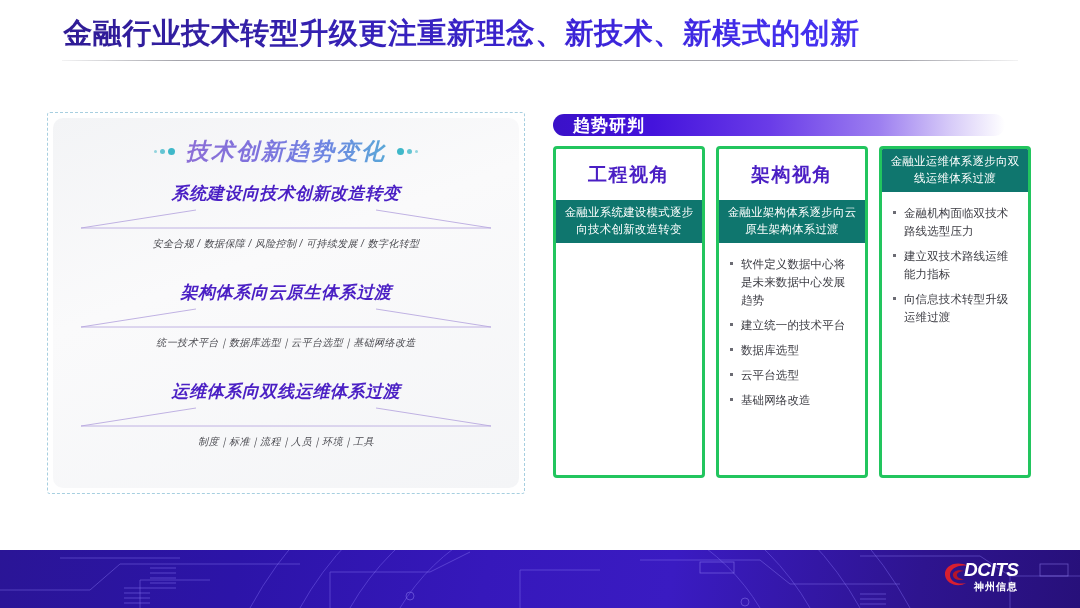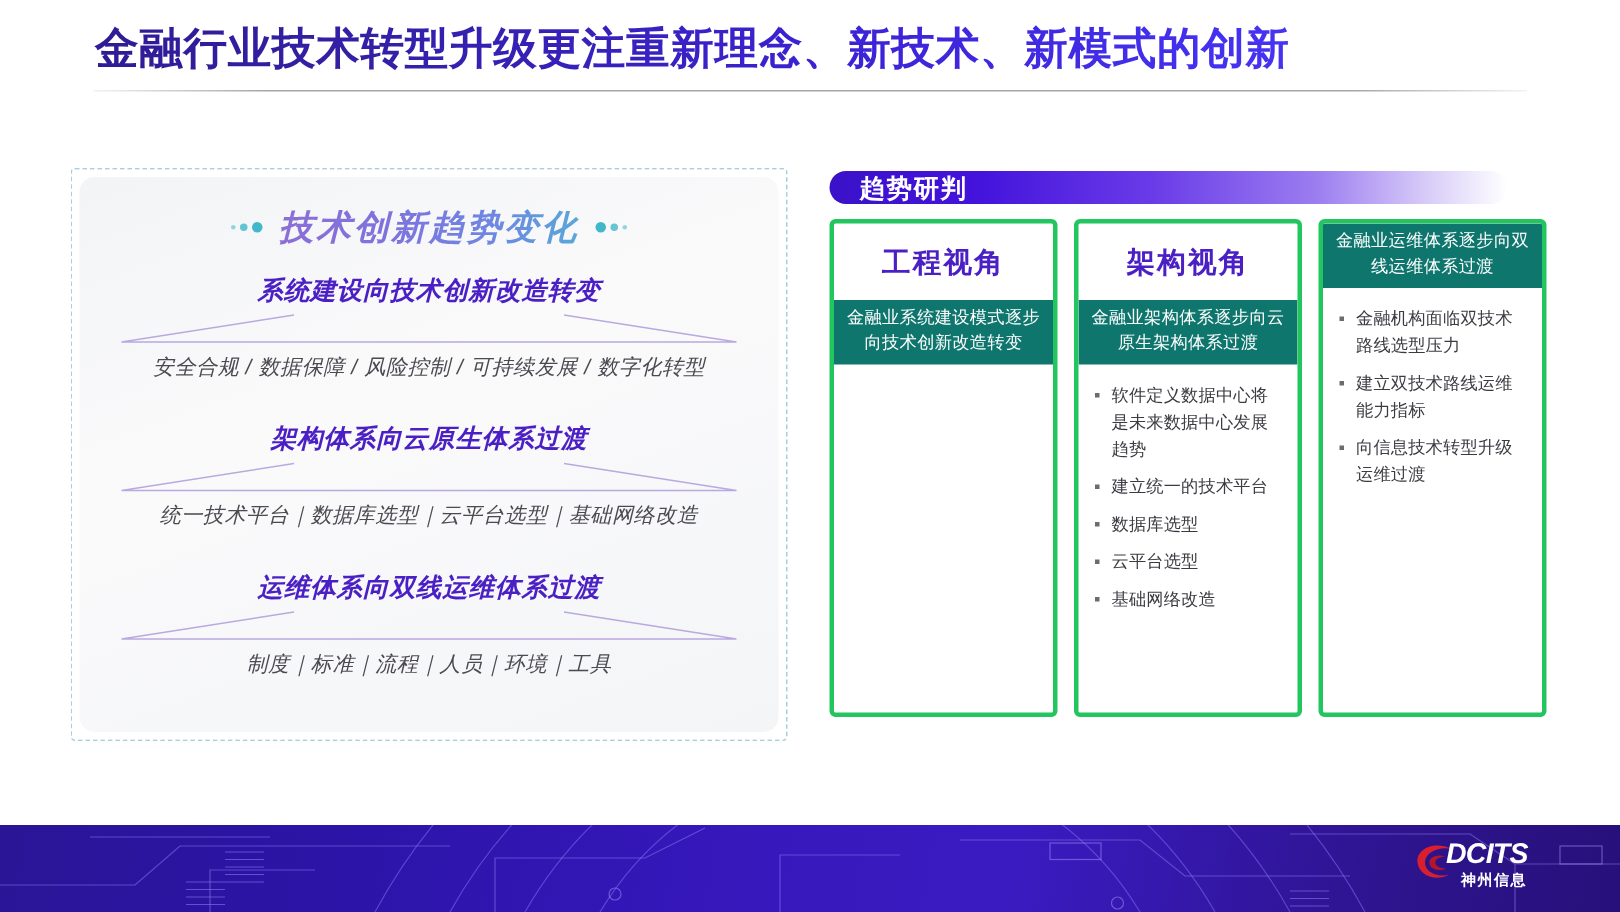--- a/index.html
+++ b/index.html
@@ -124,21 +124,21 @@
   .trend-funnel {
     position: relative;
     height: 22px;
     margin: 2px auto 0 auto;
     width: 430px;
   }
   .trend-funnel svg { display: block; width: 100%; height: 100%; }
 
   .trend-items {
     text-align: center;
-    font-size: 14px;
+    font-size: 10px;
     color: #4a4a50;
     letter-spacing: 0.4px;
     line-height: 24px;
     margin-top: 1px;
     white-space: nowrap;
   }
   .trend-gap { height: 20px; }
 
   
   .right-panel {

